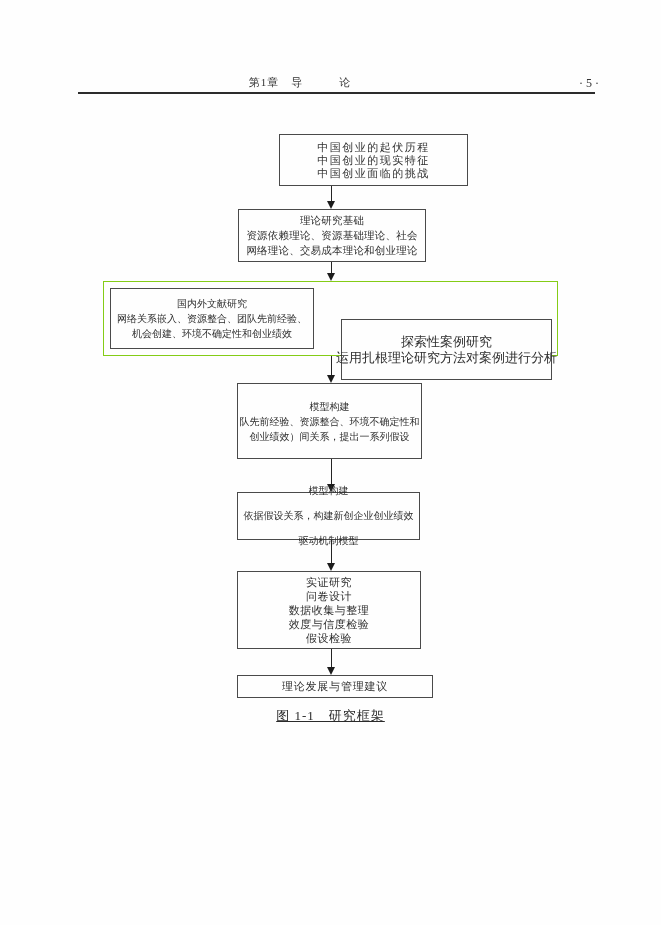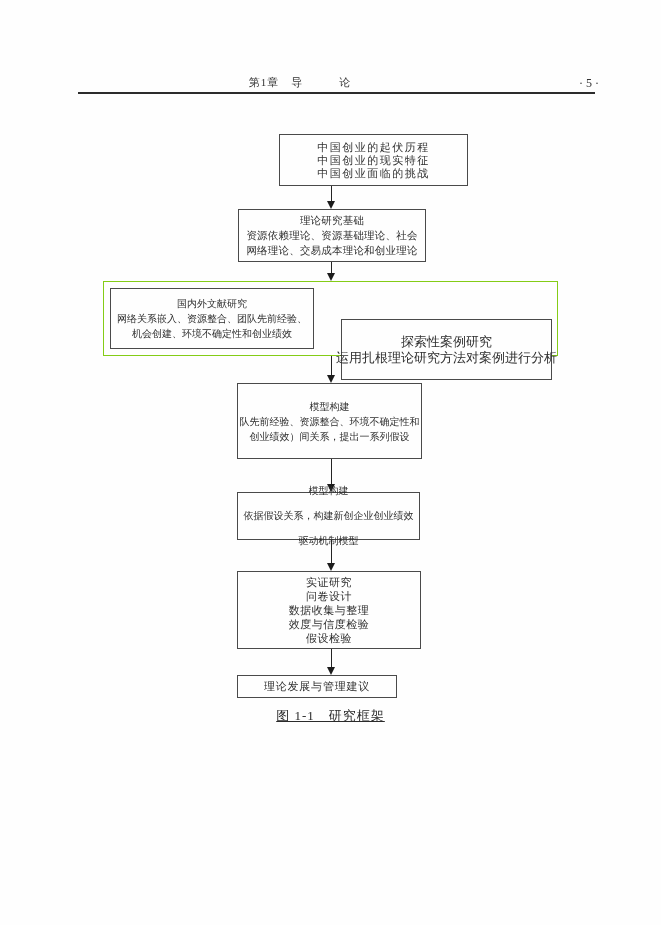--- a/index.html
+++ b/index.html
@@ -67,21 +67,21 @@
   .box-literature { left: 6px;  top: 6px;  width: 204px; height: 61px;
                     font-size: 10px; line-height: 15px; }
   .box-case       { right: 5px; top: 5px;  width: 211px; height: 61px;
                     font-size: 13px; line-height: 16px; margin-top: 32px; }
   .box-hypothesis { left: 237px; top: 383px; width: 185px; height: 76px;
                     font-size: 10px; line-height: 15px; }
   .box-model      { left: 237px; top: 492px; width: 183px; height: 48px;
                     font-size: 10px; line-height: 14px; gap: 11px; }
   .box-empirical  { left: 237px; top: 571px; width: 184px; height: 78px;
                     font-size: 11px; line-height: 14px; letter-spacing: 0.5px; }
-  .box-conclusion { left: 237px; top: 675px; width: 160px; height: 23px;
+  .box-conclusion { left: 237px; top: 675px; width: 196px; height: 23px;
                     font-size: 11px; letter-spacing: 0.8px; }
 
   
   .vline {
     position: absolute;
     left: 331px;
     width: 1px;
     background: #242424;
   }
   .arrowhead {

